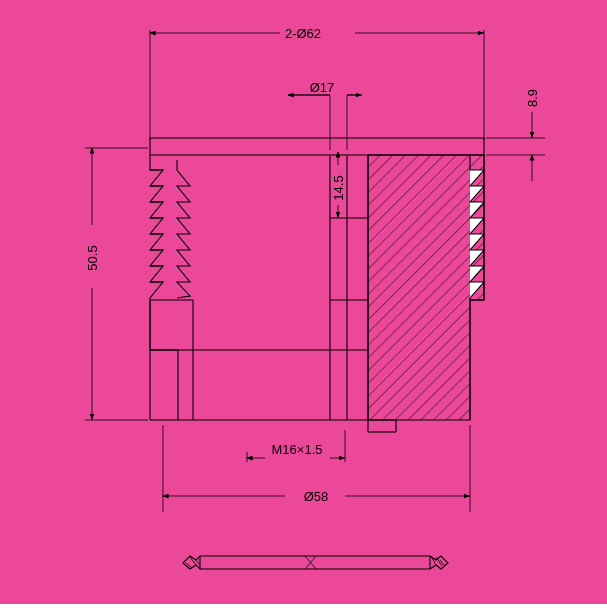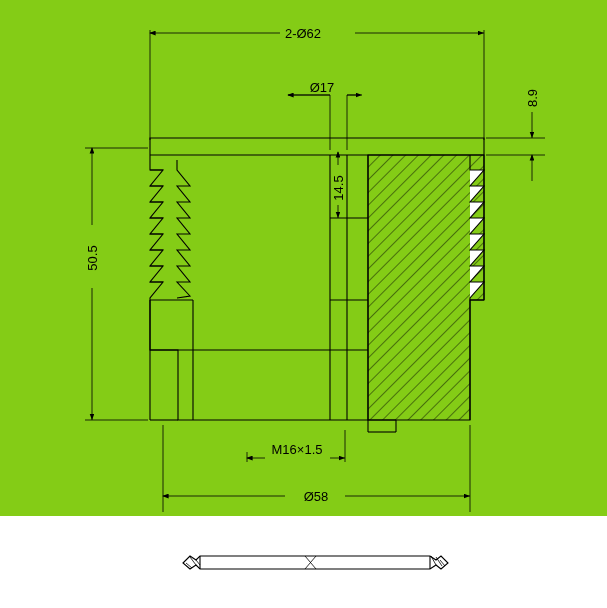--- a/index.html
+++ b/index.html
@@ -9,22 +9,22 @@
   }
   body {
     width: 607px;
     height: 608px;
     font-family: "Liberation Sans", sans-serif;
     overflow: hidden;
   }
   #drawing-root {
     position: relative;
     width: 607px;
-    height: 516px;
-    background: #84cc16;
+    height: 604px;
+    background: #ec4899;
   }
   svg#technical-drawing {
     display: block;
     width: 607px;
     height: 608px;
   }
   .dim-text {
     font-family: "Liberation Sans", sans-serif;
     font-size: 13px;
     fill: #000000;

